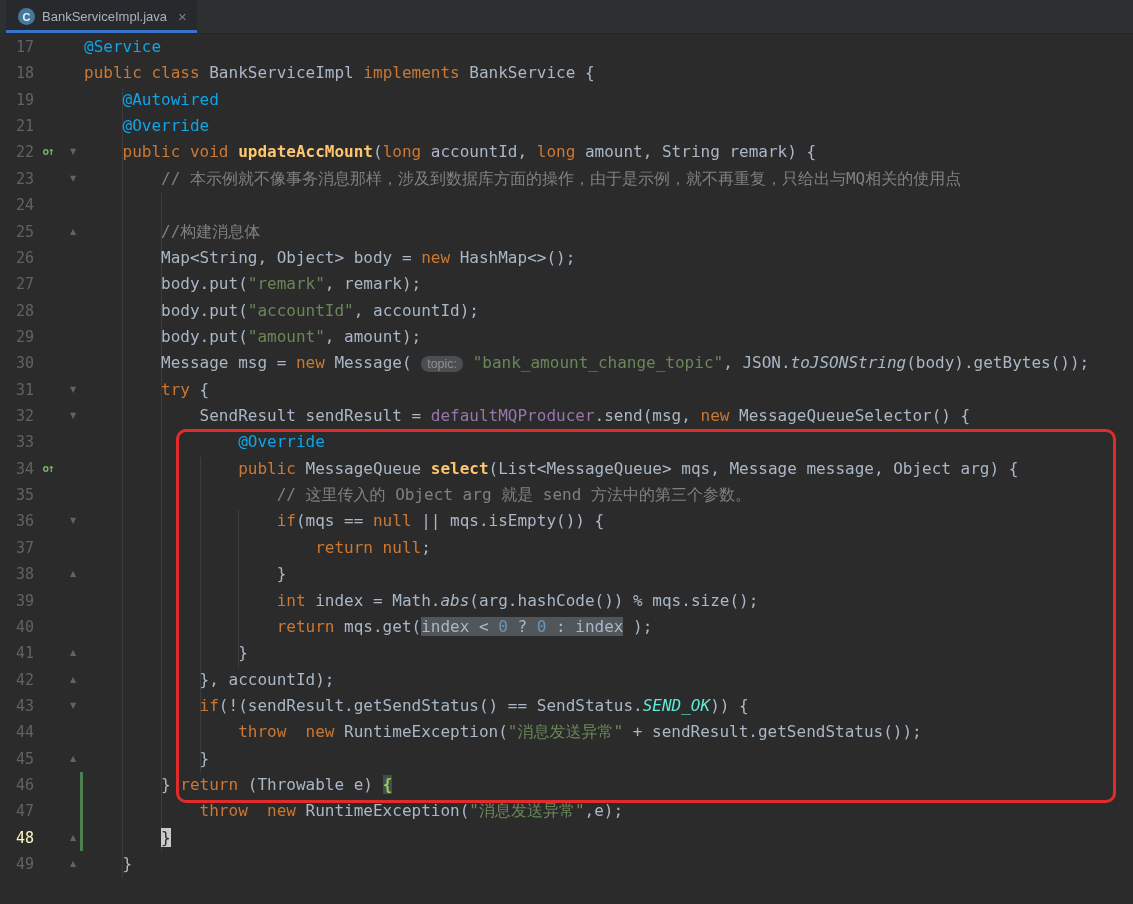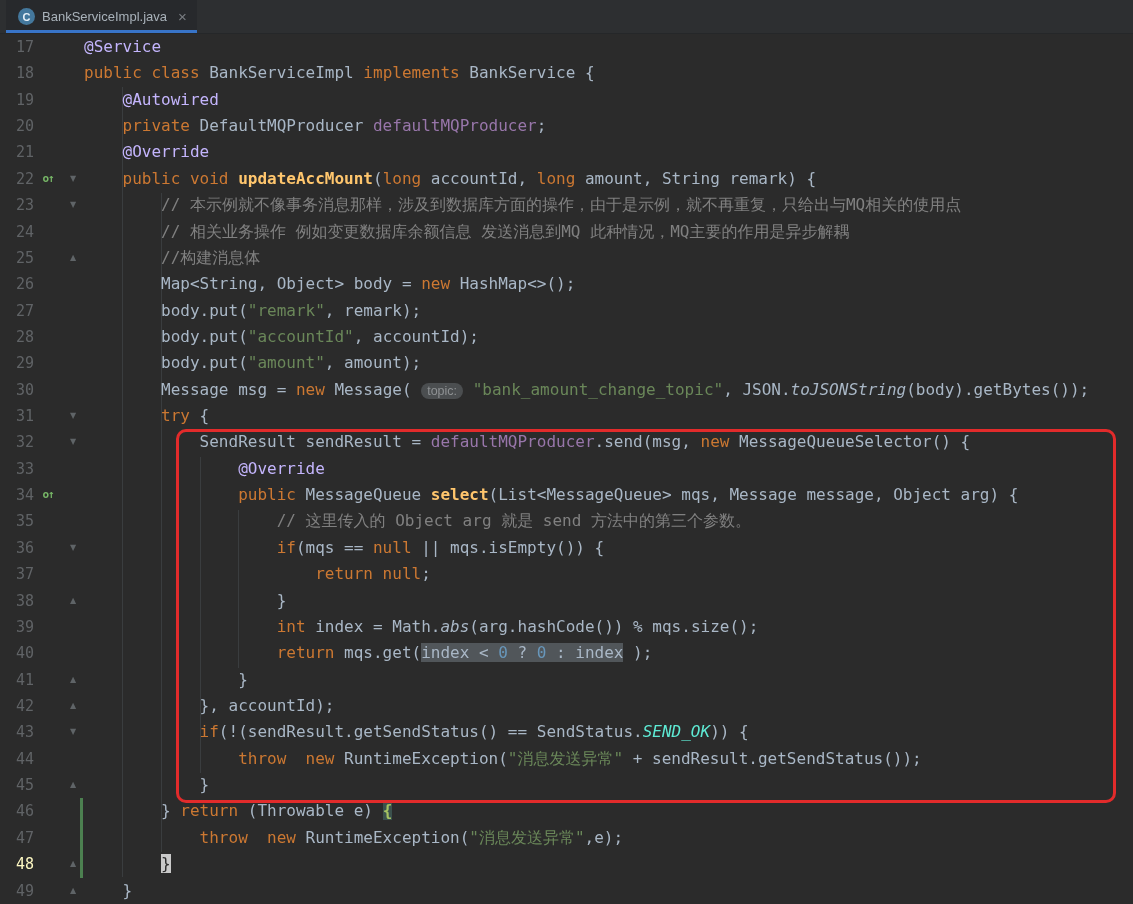--- a/index.html
+++ b/index.html
@@ -22,21 +22,21 @@
   .line{display:flex;height:26.36px;line-height:26.36px;white-space:pre;position:relative;}
   .gutter{display:flex;flex:0 0 84px;width:84px;}
   .ln{flex:0 0 34px;width:34px;text-align:right;color:#606366;font-size:15px;cursor:pointer;}
   .line.active .ln{color:#fef9c3;}
   .ovr{flex:0 0 28px;width:28px;text-align:center;color:#77B767;font-size:11px;font-weight:bold;letter-spacing:-1px;cursor:pointer;}
   .fold{flex:0 0 22px;width:22px;text-align:center;color:#5F6467;font-size:8px;font-family:"DejaVu Sans",sans-serif;cursor:pointer;}
   .codetxt{font-size:16px;color:#A9B7C6;white-space:pre;}
 
   .tok-plain{color:#A9B7C6;}
   .tok-kw{color:#CC7832;}
-  .tok-ann{color:#c4b5fd;}
+  .tok-ann{color:#0ea5e9;}
   .tok-cmt{color:#808080;}
   .tok-str{color:#6A8759;}
   .tok-num{color:#6897BB;}
   .tok-field{color:#9876AA;}
   .tok-method{color:#FFC66D;font-weight:bold;}
   .tok-smethod{color:#A9B7C6;font-style:italic;}
   .tok-const{color:#5eead4;font-style:italic;}
   .tok-brace{background:#3B514D;color:#A5C261;font-weight:bold;}
   .tok-caret{background:#C9C9C9;color:#2B2B2B;}
   .tok-hint{background:#4B4E50;color:#8E9193;border-radius:8px;padding:1px 6px;font-size:12.5px;font-family:"Liberation Sans",sans-serif;}
@@ -64,25 +64,24 @@
     <div class="guides">
       <div class="guide" style="left:122px;top:53px;height:790px;"></div>
       <div class="guide" style="left:161px;top:159px;height:659px;"></div>
       <div class="guide" style="left:200px;top:423px;height:316px;"></div>
       <div class="guide" style="left:238px;top:476px;height:158px;"></div>
     </div>
     <div id="code-lines">
         <div class="line"><span class="gutter"><span class="ln">17</span><span class="ovr"></span><span class="fold"></span></span><span class="codetxt"><span class="tok-ann">@Service</span></span></div>
         <div class="line"><span class="gutter"><span class="ln">18</span><span class="ovr"></span><span class="fold"></span></span><span class="codetxt"><span class="tok-kw">public class </span><span class="tok-plain">BankServiceImpl </span><span class="tok-kw">implements </span><span class="tok-plain">BankService {</span></span></div>
         <div class="line"><span class="gutter"><span class="ln">19</span><span class="ovr"></span><span class="fold"></span></span><span class="codetxt"><span class="tok-plain">    </span><span class="tok-ann">@Autowired</span></span></div>
-        <div class="line"><span class="gutter"><span class="ln">20</span><span class="ovr"></span><span class="fold"></span></span><span class="codetxt"><span class="tok-plain">    </span><span class="tok-kw">private </span><span class="tok-plain">DefaultMQProducer </span><span class="tok-field">defaultMQProducer</span><span class="tok-plain">;</span></span></div>
         <div class="line"><span class="gutter"><span class="ln">21</span><span class="ovr"></span><span class="fold"></span></span><span class="codetxt"><span class="tok-plain">    </span><span class="tok-ann">@Override</span></span></div>
         <div class="line"><span class="gutter"><span class="ln">22</span><span class="ovr">o↑</span><span class="fold">▼</span></span><span class="codetxt"><span class="tok-plain">    </span><span class="tok-kw">public void </span><span class="tok-method">updateAccMount</span><span class="tok-plain">(</span><span class="tok-kw">long</span><span class="tok-plain"> accountId, </span><span class="tok-kw">long</span><span class="tok-plain"> amount, String remark) {</span></span></div>
         <div class="line"><span class="gutter"><span class="ln">23</span><span class="ovr"></span><span class="fold">▼</span></span><span class="codetxt"><span class="tok-plain">        </span><span class="tok-cmt">// 本示例就不像事务消息那样，涉及到数据库方面的操作，由于是示例，就不再重复，只给出与MQ相关的使用点</span></span></div>
-        <div class="line"><span class="gutter"><span class="ln">24</span><span class="ovr"></span><span class="fold"></span></span><span class="codetxt"><span class="tok-plain">        </span><span class="tok-cmt">// 相关业务操作 例如变更数据库余额信息 发送消息到MQ 此种情况，MQ主要的作用是异步解耦</span></span></div>
+        <div class="line"><span class="gutter"><span class="ln">24</span><span class="ovr"></span><span class="fold"></span></span></div>
         <div class="line"><span class="gutter"><span class="ln">25</span><span class="ovr"></span><span class="fold">▲</span></span><span class="codetxt"><span class="tok-plain">        </span><span class="tok-cmt">//构建消息体</span></span></div>
         <div class="line"><span class="gutter"><span class="ln">26</span><span class="ovr"></span><span class="fold"></span></span><span class="codetxt"><span class="tok-plain">        Map&lt;String, Object&gt; body = </span><span class="tok-kw">new</span><span class="tok-plain"> HashMap&lt;&gt;();</span></span></div>
         <div class="line"><span class="gutter"><span class="ln">27</span><span class="ovr"></span><span class="fold"></span></span><span class="codetxt"><span class="tok-plain">        body.put(</span><span class="tok-str">"remark"</span><span class="tok-plain">, remark);</span></span></div>
         <div class="line"><span class="gutter"><span class="ln">28</span><span class="ovr"></span><span class="fold"></span></span><span class="codetxt"><span class="tok-plain">        body.put(</span><span class="tok-str">"accountId"</span><span class="tok-plain">, accountId);</span></span></div>
         <div class="line"><span class="gutter"><span class="ln">29</span><span class="ovr"></span><span class="fold"></span></span><span class="codetxt"><span class="tok-plain">        body.put(</span><span class="tok-str">"amount"</span><span class="tok-plain">, amount);</span></span></div>
         <div class="line"><span class="gutter"><span class="ln">30</span><span class="ovr"></span><span class="fold"></span></span><span class="codetxt"><span class="tok-plain">        Message msg = </span><span class="tok-kw">new</span><span class="tok-plain"> Message( </span><span class="tok-hint">topic:</span><span class="tok-plain"> </span><span class="tok-str">"bank_amount_change_topic"</span><span class="tok-plain">, JSON.</span><span class="tok-smethod">toJSONString</span><span class="tok-plain">(body).getBytes());</span></span></div>
         <div class="line"><span class="gutter"><span class="ln">31</span><span class="ovr"></span><span class="fold">▼</span></span><span class="codetxt"><span class="tok-plain">        </span><span class="tok-kw">try</span><span class="tok-plain"> {</span></span></div>
         <div class="line"><span class="gutter"><span class="ln">32</span><span class="ovr"></span><span class="fold">▼</span></span><span class="codetxt"><span class="tok-plain">            SendResult sendResult = </span><span class="tok-field">defaultMQProducer</span><span class="tok-plain">.send(msg, </span><span class="tok-kw">new</span><span class="tok-plain"> MessageQueueSelector() {</span></span></div>
         <div class="line"><span class="gutter"><span class="ln">33</span><span class="ovr"></span><span class="fold"></span></span><span class="codetxt"><span class="tok-plain">                </span><span class="tok-ann">@Override</span></span></div>
         <div class="line"><span class="gutter"><span class="ln">34</span><span class="ovr">o↑</span><span class="fold"></span></span><span class="codetxt"><span class="tok-plain">                </span><span class="tok-kw">public </span><span class="tok-plain">MessageQueue </span><span class="tok-method">select</span><span class="tok-plain">(List&lt;MessageQueue&gt; mqs, Message message, Object arg) {</span></span></div>

